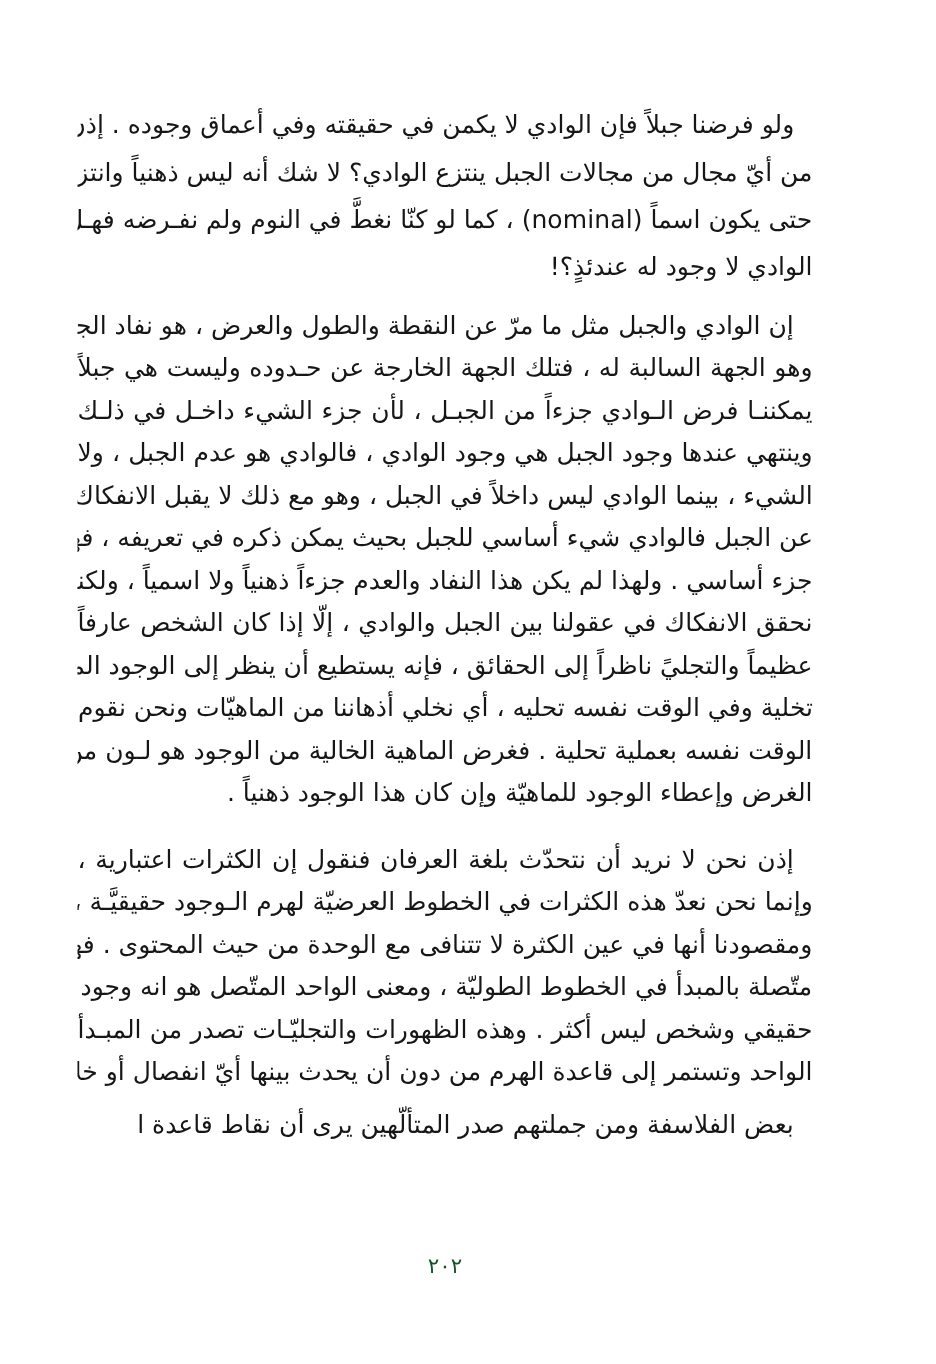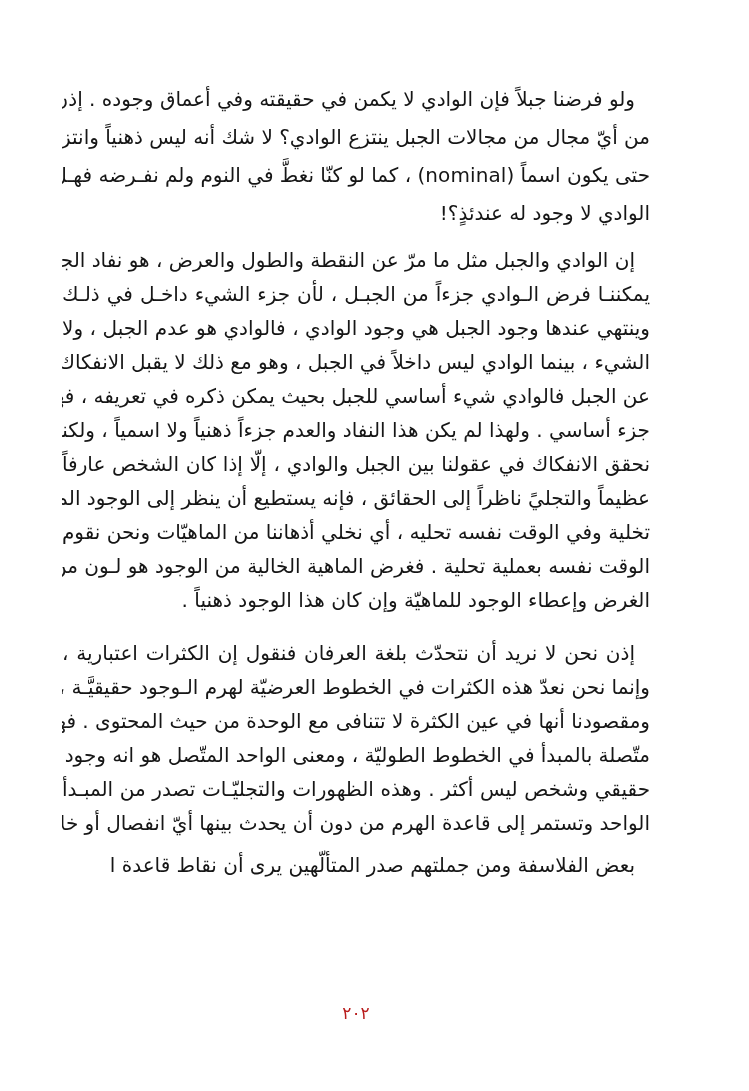--- a/index.html
+++ b/index.html
@@ -40,38 +40,39 @@
   }
   .line.indent { padding-right: 15px; }
   .page-number {
     position: absolute;
     left: 62px; top: 1001px;
     width: 588px;
     text-align: center;
     font-size: 17px;
     line-height: 24px;
     direction: rtl;
-    color: #b91c1c;
+    color: #14532d;
   }
 </style>
 </head>
 <body>
 
 <div class="page">
   <div class="text-block">
 
     <div class="para p1">
       <div class="line indent">ولو فرضنا جبلاً فإن الوادي لا يكمن في حقيقته وفي أعماق وجوده . إذن</div>
       <div class="line">من أيّ مجال من مجالات الجبل ينتزع الوادي؟ لا شك أنه ليس ذهنياً وانتزاعياً</div>
       <div class="line">حتى يكون اسماً (nominal) ، كما لو كنّا نغطَّ في النوم ولم نفـرضه فهـل</div>
       <div class="line end">الوادي لا وجود له عندئذٍ؟!</div>
     </div>
 
     <div class="para p2">
       <div class="line indent">إن الوادي والجبل مثل ما مرّ عن النقطة والطول والعرض ، هو نفاد الجبل</div>
+      <div class="line">وهو الجهة السالبة له ، فتلك الجهة الخارجة عن حـدوده وليست هي جبلاً</div>
       <div class="line">يمكننـا فرض الـوادي جزءاً من الجبـل ، لأن جزء الشيء داخـل في ذلـك</div>
       <div class="line">وينتهي عندها وجود الجبل هي وجود الوادي ، فالوادي هو عدم الجبل ، ولا</div>
       <div class="line">الشيء ، بينما الوادي ليس داخلاً في الجبل ، وهو مع ذلك لا يقبل الانفكاك</div>
       <div class="line">عن الجبل فالوادي شيء أساسي للجبل بحيث يمكن ذكره في تعريفه ، فهو</div>
       <div class="line">جزء أساسي . ولهذا لم يكن هذا النفاد والعدم جزءاً ذهنياً ولا اسمياً ، ولكنه</div>
       <div class="line">نحقق الانفكاك في عقولنا بين الجبل والوادي ، إلّا إذا كان الشخص عارفاً</div>
       <div class="line">عظيماً والتجليً ناظراً إلى الحقائق ، فإنه يستطيع أن ينظر إلى الوجود المحض</div>
       <div class="line">تخلية وفي الوقت نفسه تحليه ، أي نخلي أذهاننا من الماهيّات ونحن نقوم في</div>
       <div class="line">الوقت نفسه بعملية تحلية . فغرض الماهية الخالية من الوجود هو لـون من</div>
       <div class="line end">الغرض وإعطاء الوجود للماهيّة وإن كان هذا الوجود ذهنياً .</div>

